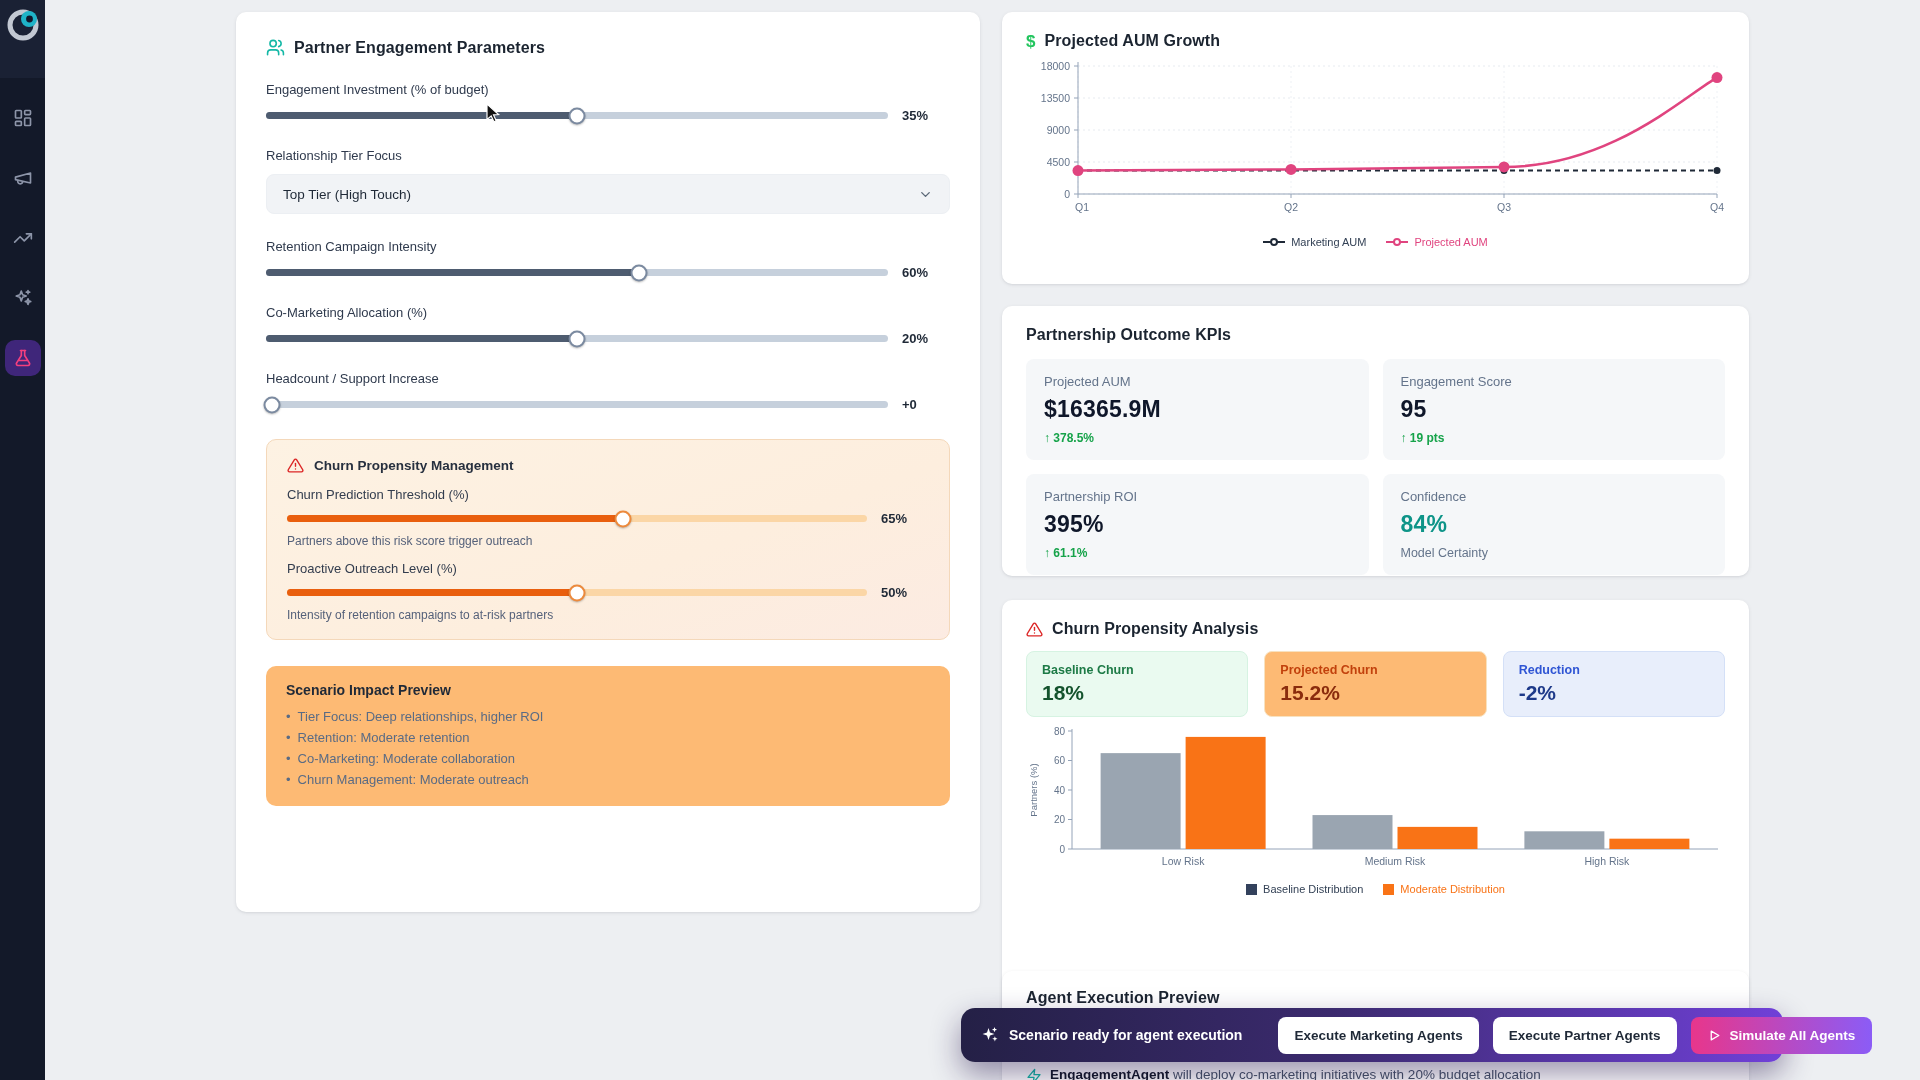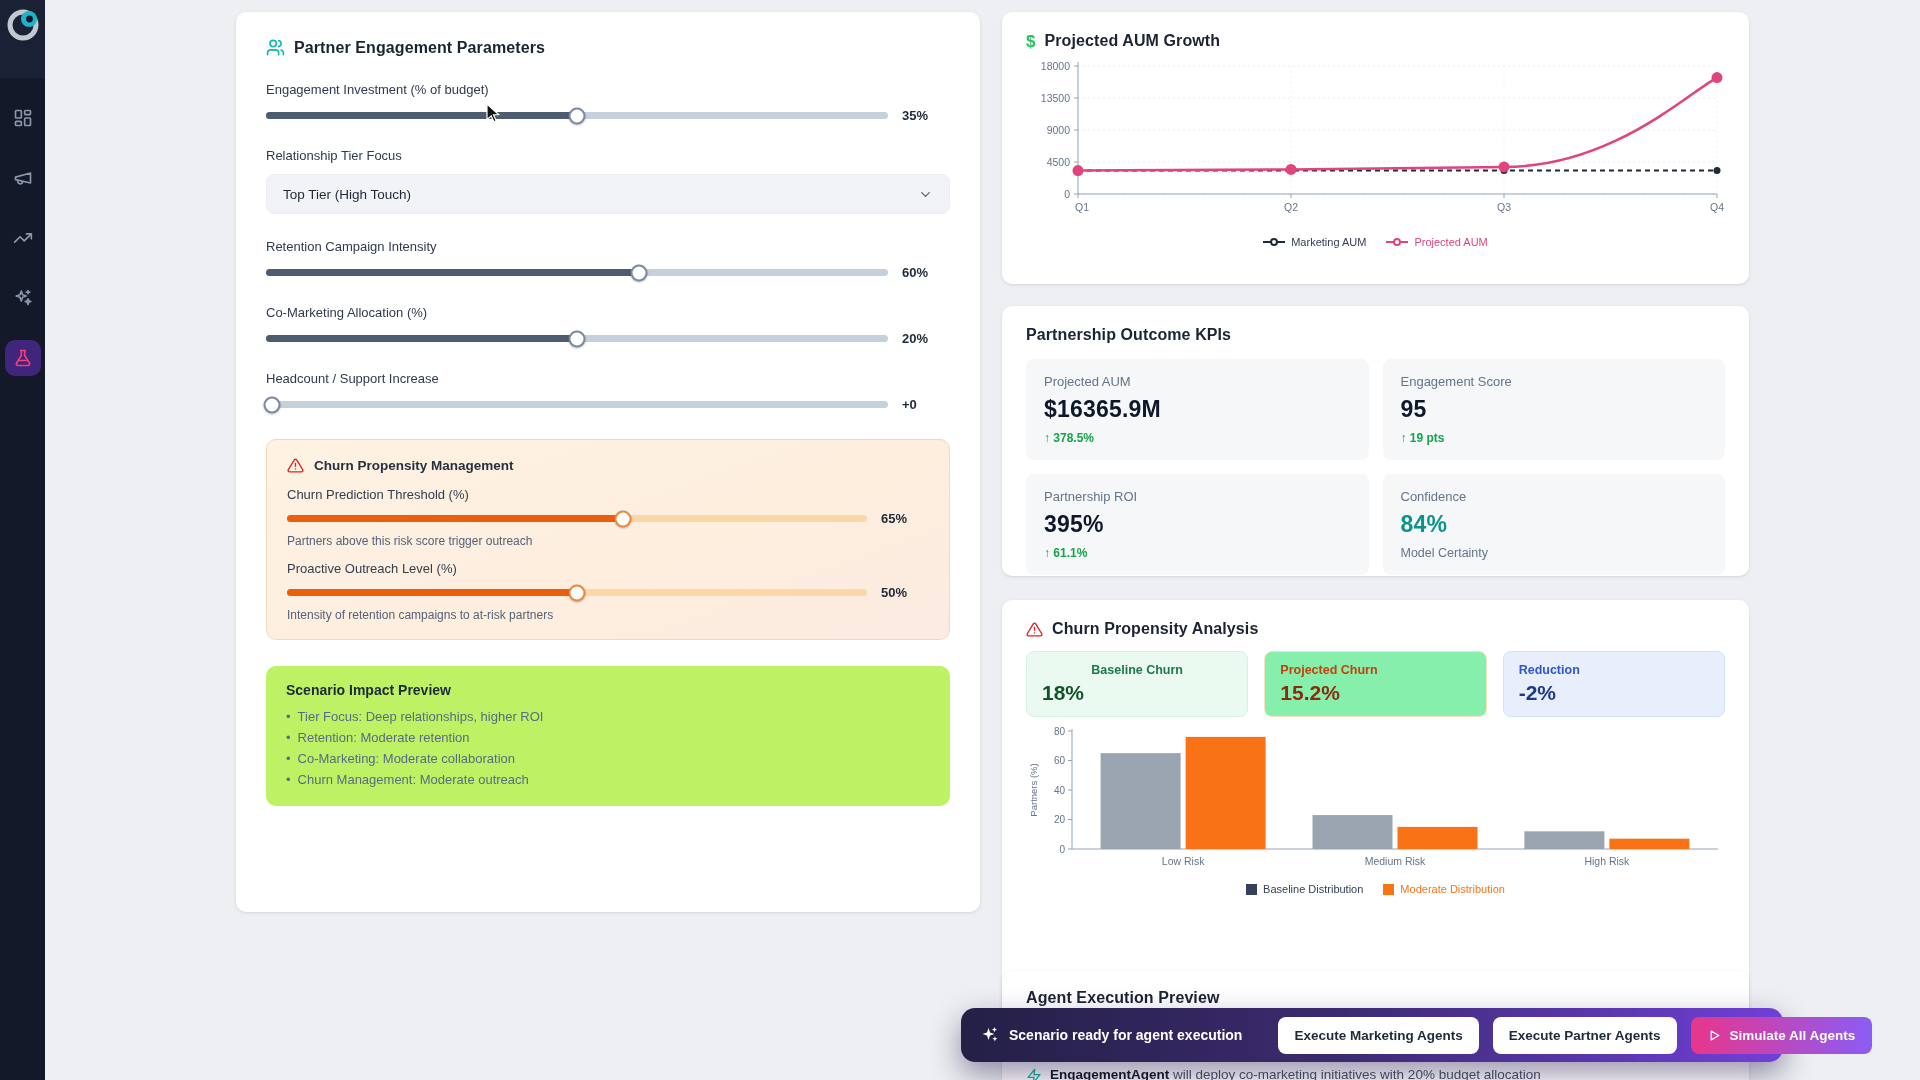--- a/index.html
+++ b/index.html
@@ -46,21 +46,21 @@
 
   .churn-box { margin-top:27px; border:1px solid #f4d8ba; border-radius:10px; padding:17px 20px 4px 20px;
     background:linear-gradient(160deg,#fdf2e3 0%, #fdeede 60%, #fcebe2 100%); }
   .churn-box-title-row { display:flex; align-items:center; gap:10px; margin-bottom:13px; }
   .churn-box-title { font-size:13.5px; font-weight:700; color:#27303f; }
   .warn-icon svg { width:17px; height:17px; display:block; }
   .mini-group { margin-bottom:13px; }
   .mini-group .ctl-label { margin-bottom:9px; color:#333d4e; }
   .help-text { font-size:12px; color:#55617a; margin-top:8px; }
 
-  .scenario-box { margin-top:26px; background:#bef264; border-radius:10px; padding:16px 20px; }
+  .scenario-box { margin-top:26px; background:#fdba74; border-radius:10px; padding:16px 20px; }
   .scenario-title { font-size:14px; font-weight:700; color:#1f2937; margin-bottom:8px; }
   .scenario-bullets { list-style:none; }
   .scenario-bullets li { font-size:13px; color:#5a6b84; line-height:21px; }
   .scenario-bullets li::before { content:"•"; margin-right:7px; color:#5a6b84; }
 
   
   .chart-wrap { margin-top:8px; }
   .legend-row { display:flex; justify-content:center; align-items:center; gap:20px; margin-top:4px; }
   .legend-item { display:flex; align-items:center; gap:6px; cursor:pointer; }
   .legend-item .lbl { font-size:11px; }
@@ -75,22 +75,22 @@
   .kpi-value.teal { color:#0d9488; }
   .kpi-delta { margin-top:8px; font-size:12px; font-weight:700; color:#16a34a; }
   .kpi-sub { margin-top:8px; font-size:12.5px; color:#64748b; }
 
   
   .stats-row { display:grid; grid-template-columns:1fr 1fr 1fr; gap:16px; margin-top:13px; }
   .stat-box { border-radius:8px; padding:11px 15px; border:1px solid transparent; }
   .stat-box .s-label { font-size:12.5px; font-weight:700; margin-bottom:4px; }
   .stat-box .s-value { font-size:21px; font-weight:800; }
   .stat-green { background:#eafaf0; border-color:#d6f3e2; }
-  .stat-green .s-label { color:#1d7a46;text-align:center; } .stat-green .s-value { color:#14532d; }
-  .stat-orange { background:#86efac; border-color:#f8e2c0; }
+  .stat-green .s-label { color:#1d7a46; } .stat-green .s-value { color:#14532d; }
+  .stat-orange { background:#fdba74; border-color:#f8e2c0; }
   .stat-orange .s-label { color:#c2410c; } .stat-orange .s-value { color:#8a2c0d; }
   .stat-blue { background:#e8eefb; border-color:#d4e0f7; }
   .stat-blue .s-label { color:#2f55d4; } .stat-blue .s-value { color:#1e3a8a; }
 
   
   .agent-line { margin-top:60px; display:flex; align-items:flex-start; gap:8px; }
   .agent-line svg { width:16px; height:16px; flex:0 0 auto; margin-top:1px; }
   .agent-text { font-size:13.5px; color:#475569; }
   .agent-text b { color:#111827; font-weight:800; }
 

